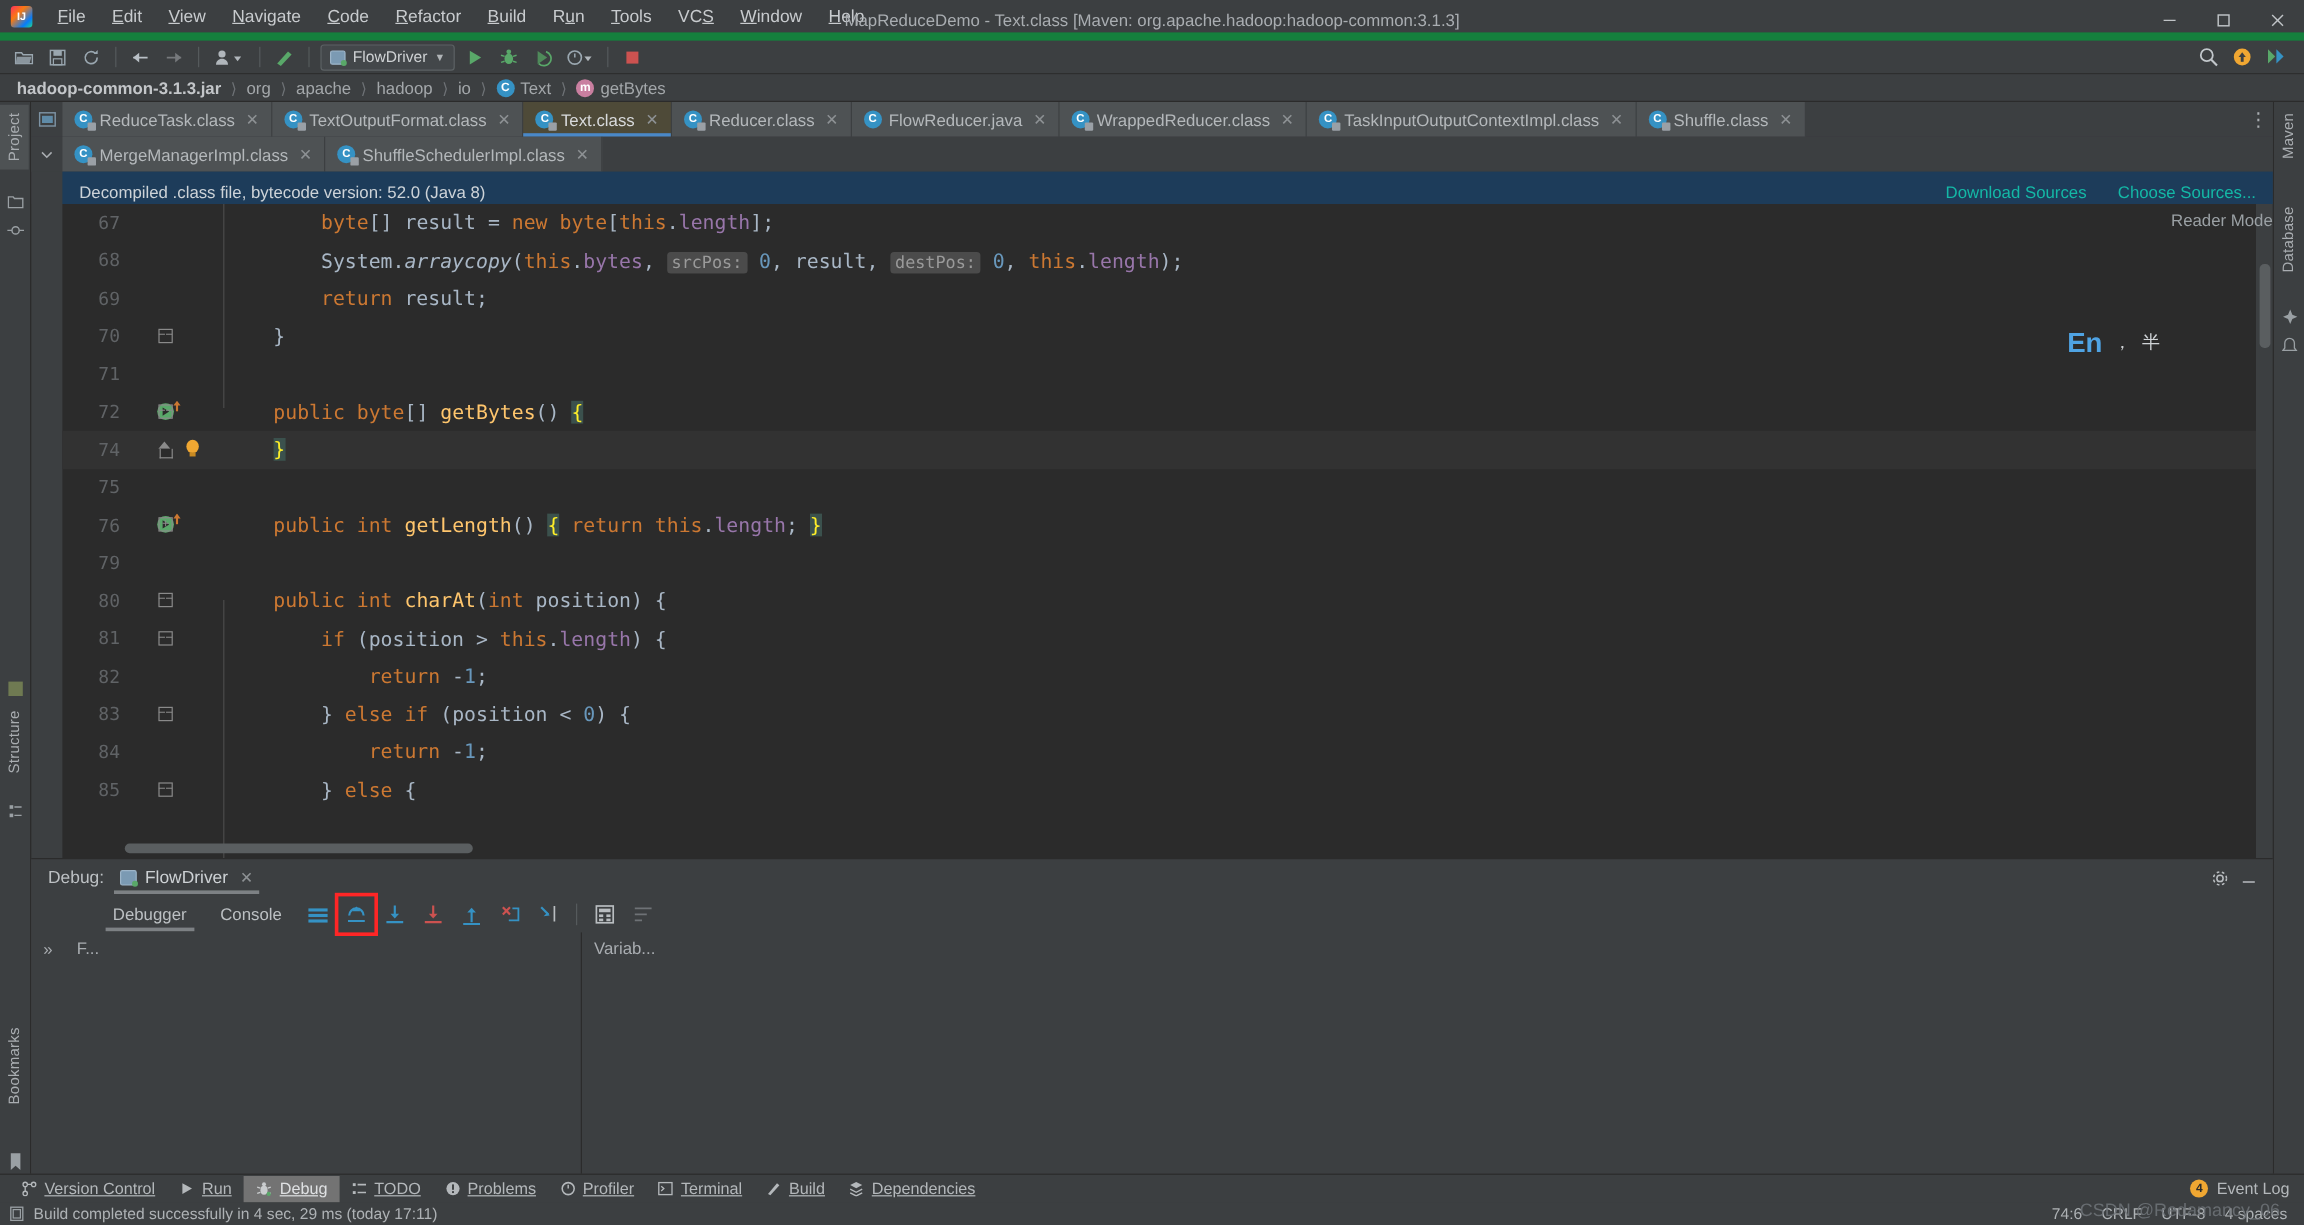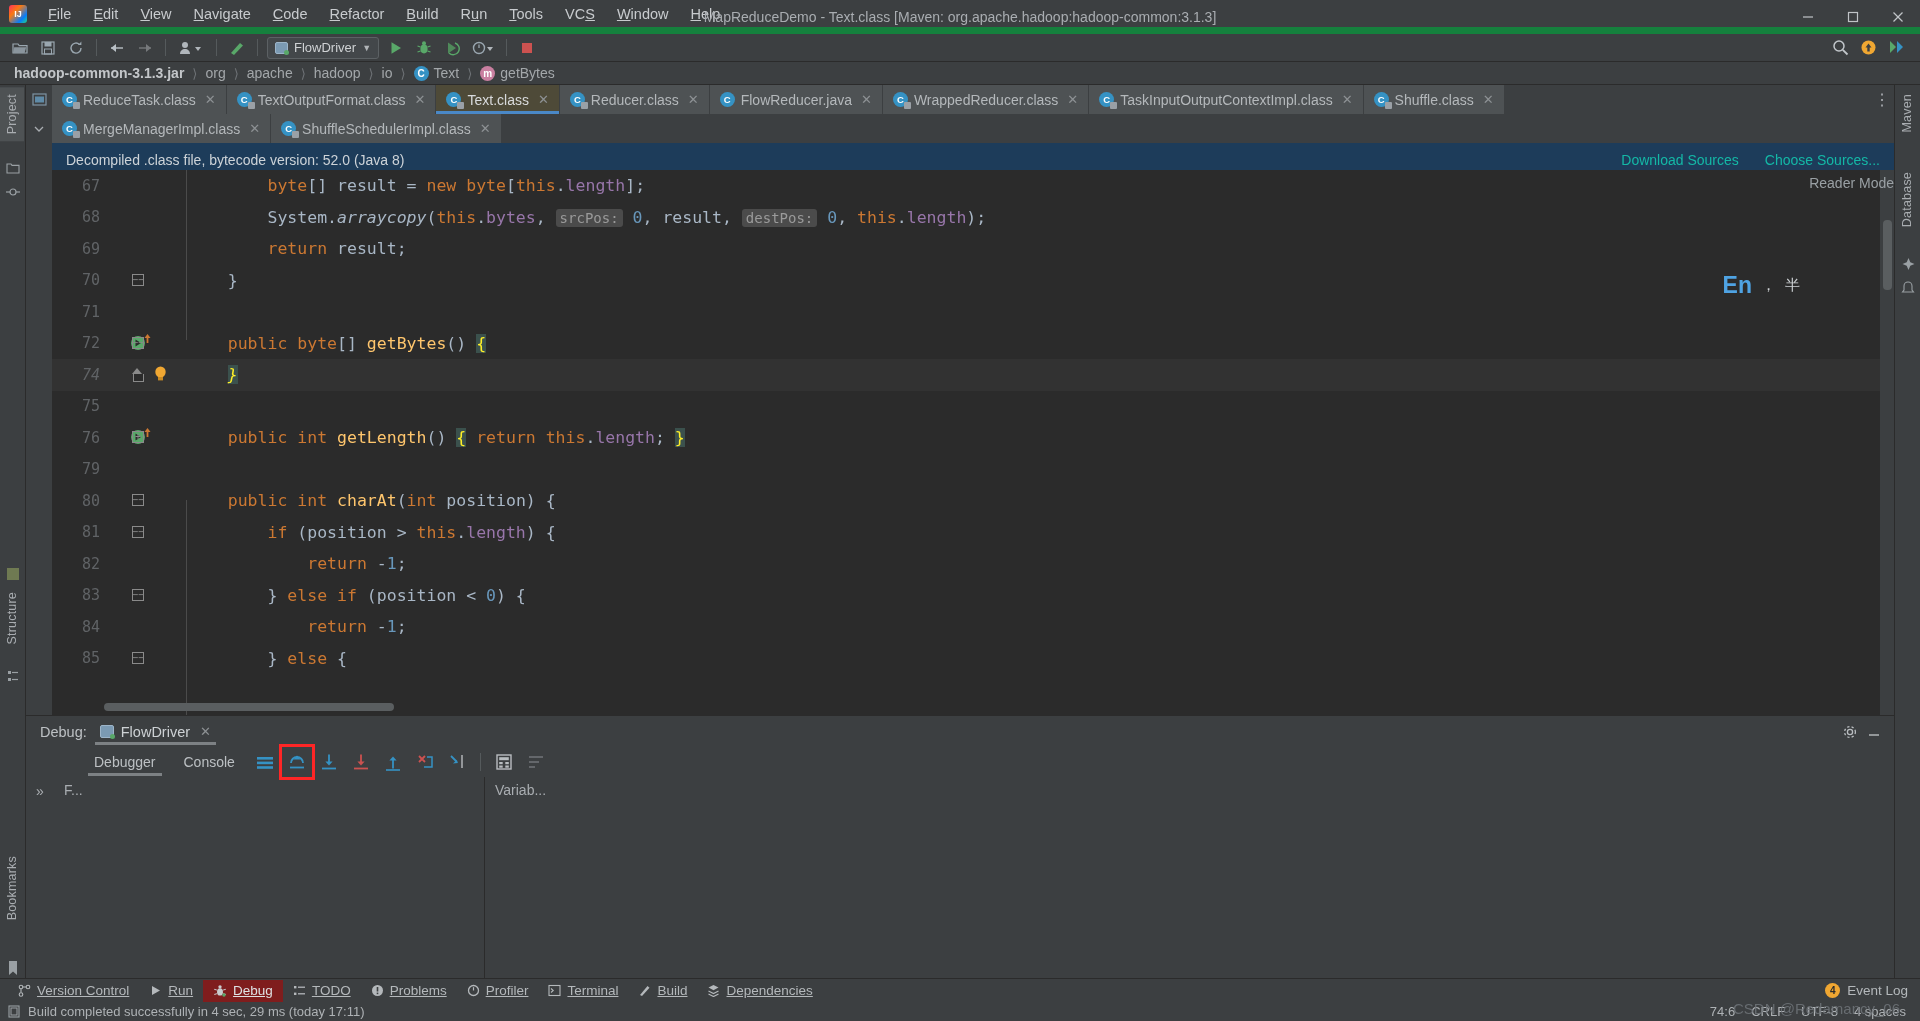--- a/index.html
+++ b/index.html
@@ -168,21 +168,21 @@
   .gutter-left-bar {
     position: absolute; left: 0; top: 0; width: 26px; bottom: 0;
     background: #3c3f41;
   }
   .code-area { position: absolute; left: 26px; top: 0; right: 0; bottom: 0; }
   .line {
     position: relative; height: 31.5px; display: flex; align-items: center;
     font-family: "DejaVu Sans Mono", monospace; font-size: 16.5px;
   }
   .line.sel { background: #2b5797; }
-  .line.cursorline { background: #323232; font-style: italic; }
+  .line.cursorline { background: #323232; }
   .lnum {
     width: 56px; text-align: right; color: #606366; font-size: 15px;
     flex: none; padding-right: 8px;
     font-family: "DejaVu Sans Mono", monospace;
   }
   .gutter-marks {
     width: 52px; flex: none; position: relative; height: 31.5px;
   }
   .code-text { white-space: pre; padding-left: 28px; }
 
@@ -318,21 +318,21 @@
   
   .bottomstrip {
     position: absolute; left: 0; right: 0; bottom: 19px; height: 24px;
     background: #3c3f41; display: flex; align-items: center;
     border-top: 1px solid #2b2b2b; padding-left: 8px;
   }
   .bs-item {
     display: flex; align-items: center; gap: 6px; padding: 2px 10px;
     font-size: 13.5px; color: #b4b8bb; height: 22px; text-decoration: underline;
   }
-  .bs-item.sel { background: #7f1d1d; color: #dfe1e3; }
+  .bs-item.sel { background: #737373; color: #dfe1e3; }
   .bs-right { margin-left: auto; display: flex; align-items: center; padding-right: 12px; gap: 7px; }
   .evt-badge {
     width: 15px; height: 15px; border-radius: 50%; background: #f0a732;
     color: #2b2b2b; font-size: 10px; font-weight: bold;
     display: flex; align-items: center; justify-content: center;
   }
 
   
   .statusbar {
     position: absolute; left: 0; right: 0; bottom: 0; height: 19px;

